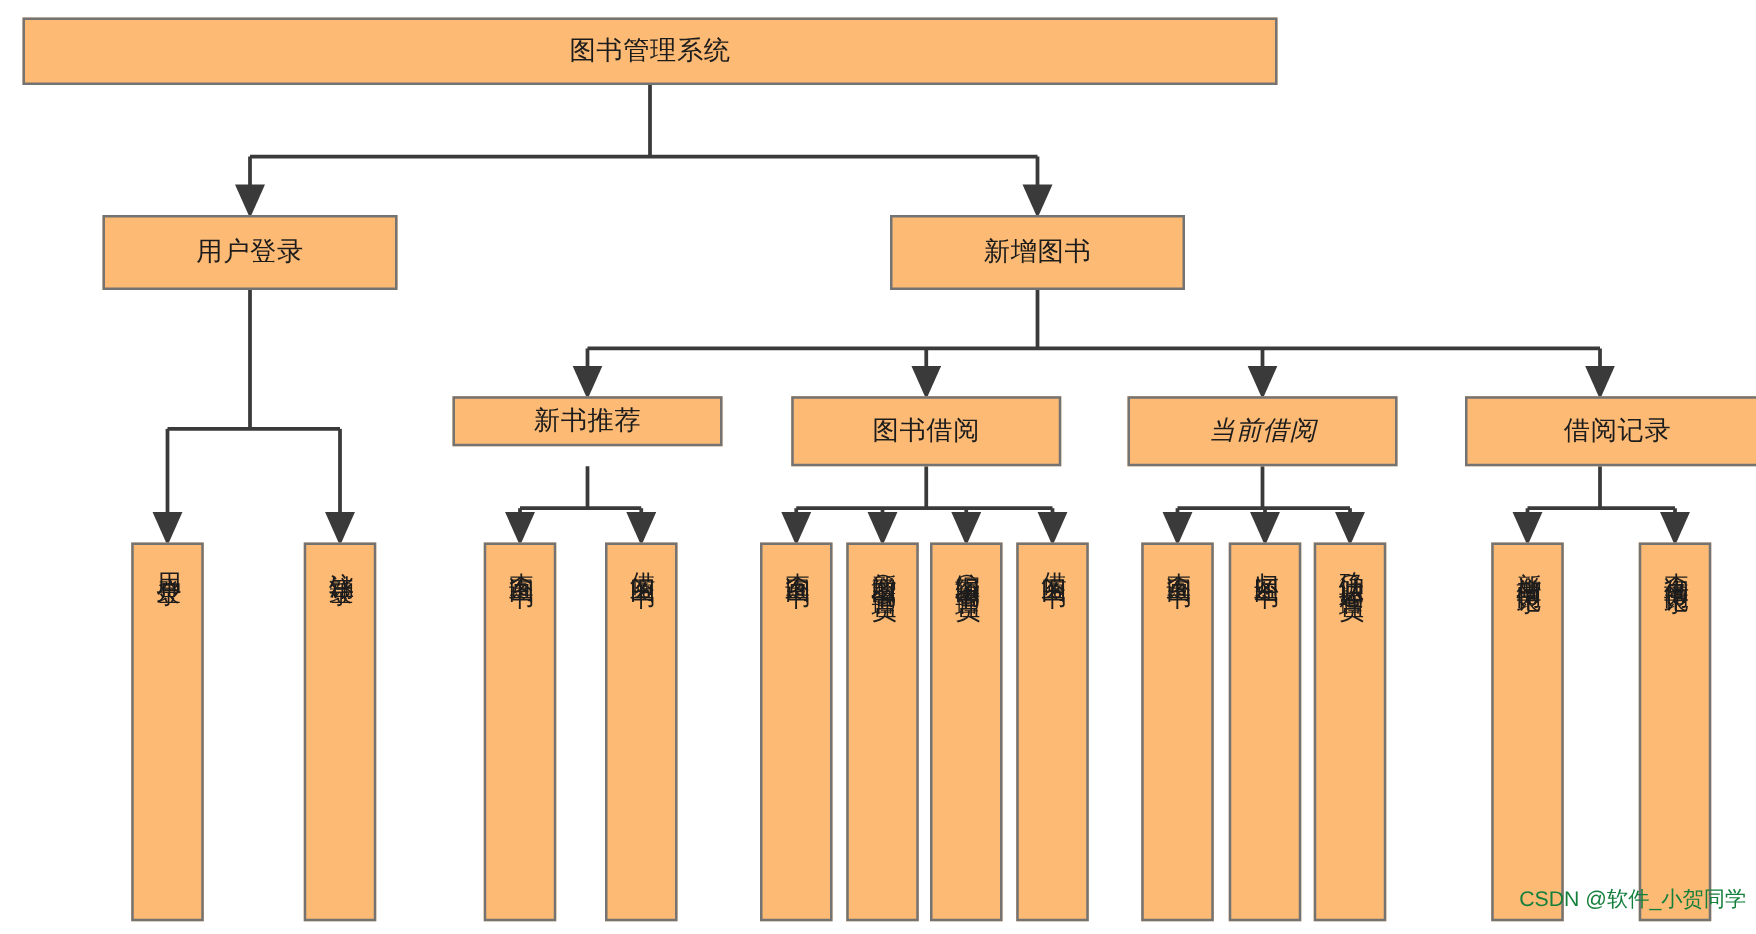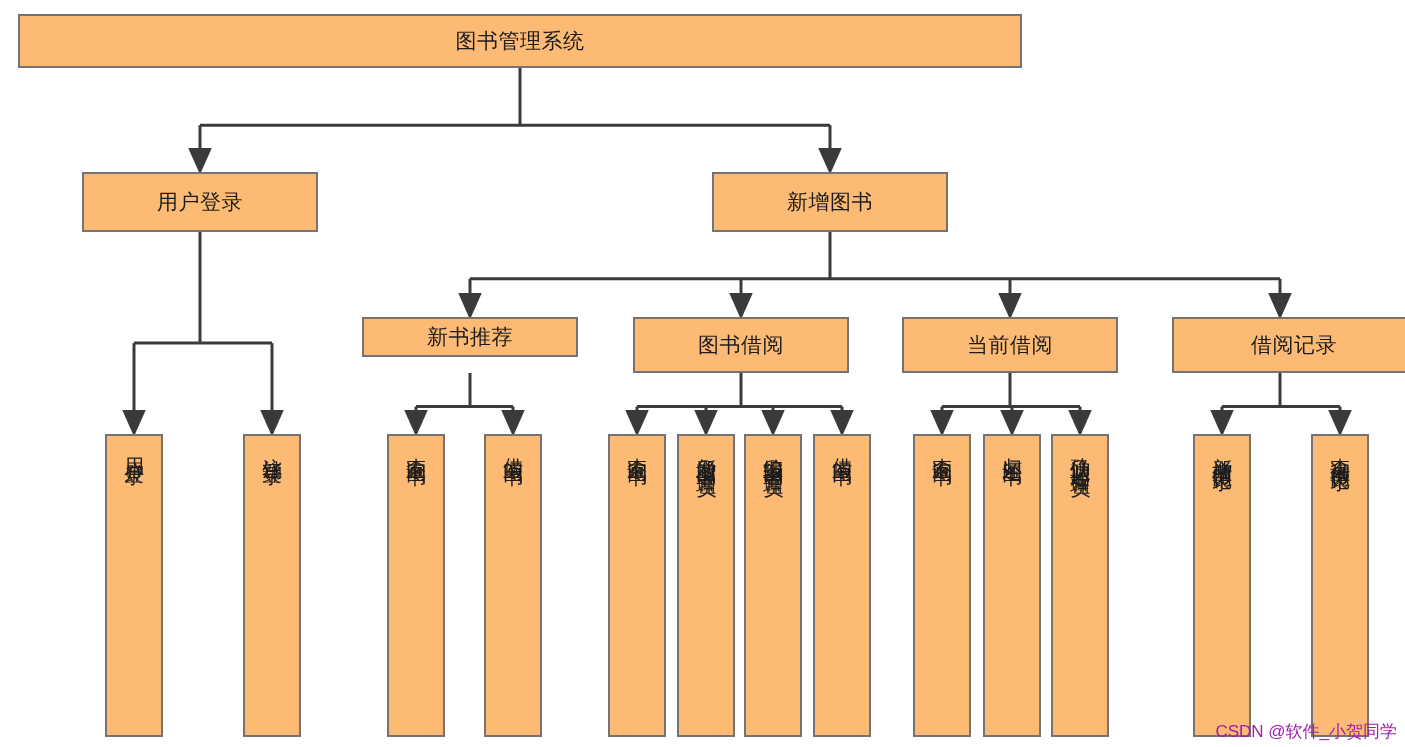--- a/index.html
+++ b/index.html
@@ -50,23 +50,23 @@
     letter-spacing: 3px;
     font-size: 20px;
   }
   .node-box.vertical {
     align-items: flex-start;
     padding-top: 6px;
   }
   .watermark {
     position: absolute;
     right: 8px;
-    bottom: 4px;
+    bottom: 16px;
     font-size: 17px;
-    color: #a21caf;
+    color: #15803d;
     white-space: nowrap;
     user-select: none;
   }
 </style>
 </head>
 <body>
 
 <div id="diagram-root">
 
   <svg class="diagram-canvas" viewBox="0 0 1405 747">
@@ -125,21 +125,21 @@
   </div>
 
   <div class="node-box" style="left: 362px; top: 317px; width: 216px; height: 40px;">
     <span class="node-label">新书推荐</span>
   </div>
 
   <div class="node-box" style="left: 633px; top: 317px; width: 216px; height: 56px;">
     <span class="node-label">图书借阅</span>
   </div>
 
-  <div class="node-box" style="left: 902px; top: 317px; width: 216px; height: 56px;">
+  <div class="node-box" style="left: 902px; top: 317px; width: 216px; height: 56px; font-style: italic;">
     <span class="node-label">当前借阅</span>
   </div>
 
   <div class="node-box" style="left: 1172px; top: 317px; width: 244px; height: 56px;">
     <span class="node-label">借阅记录</span>
   </div>
 
   <div class="node-box vertical" style="left: 105px; top: 434px; width: 58px; height: 303px;">
     <span class="node-label">用户登录</span>
   </div>

